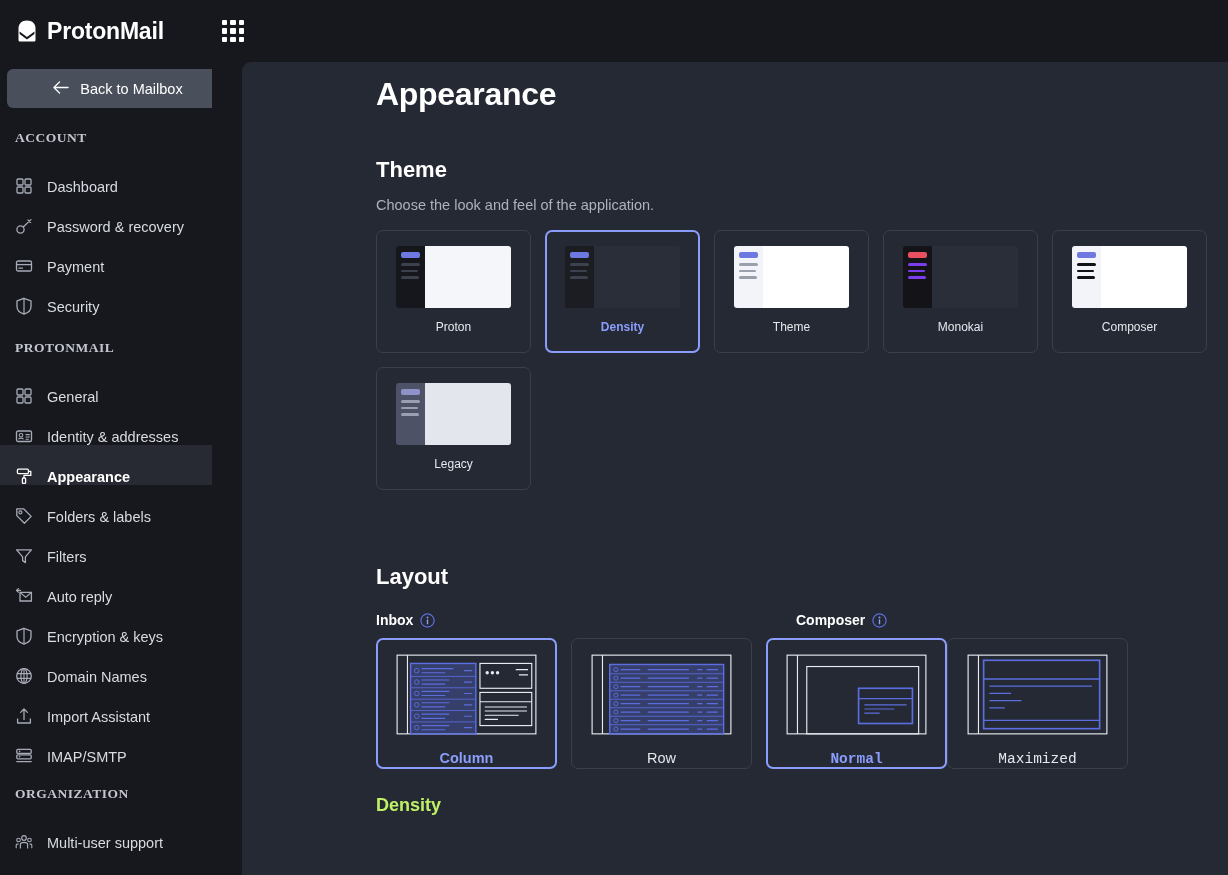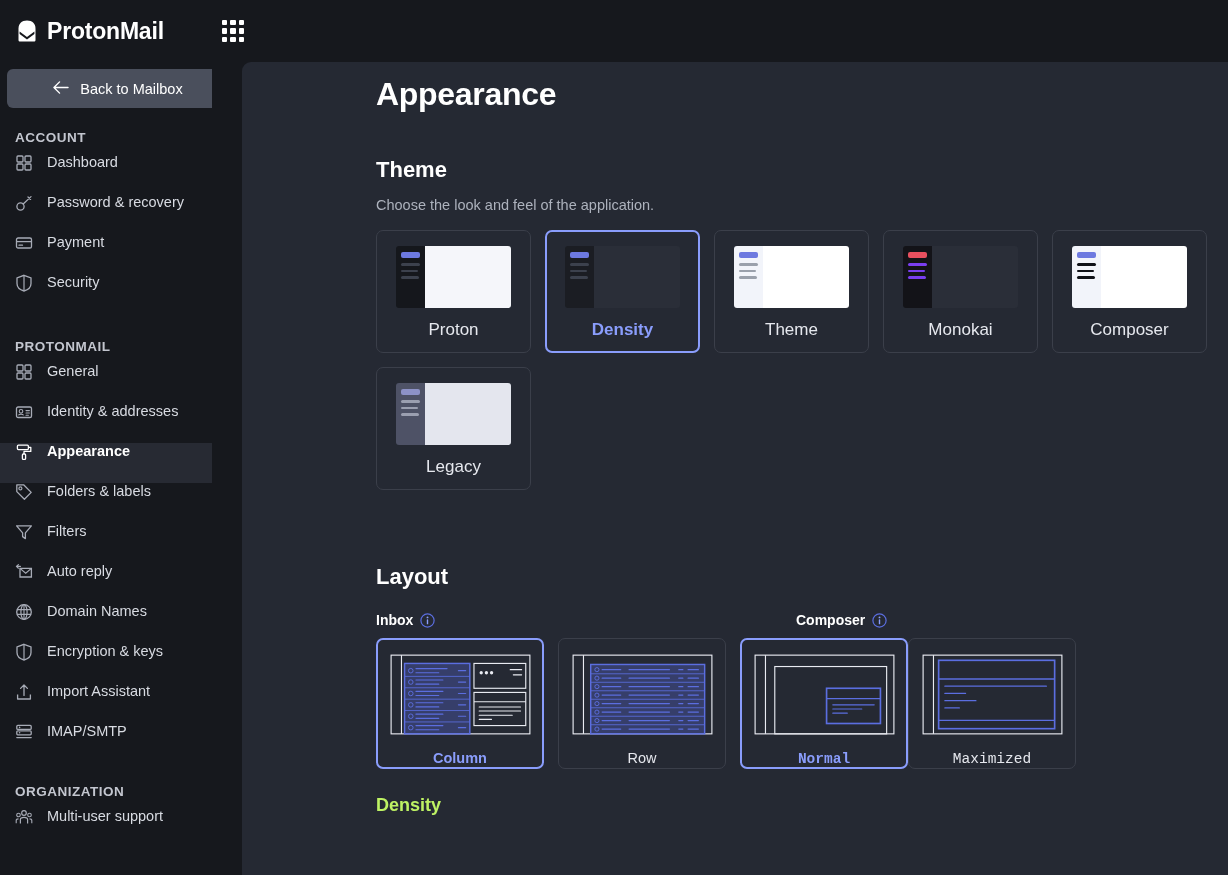--- a/index.html
+++ b/index.html
@@ -39,24 +39,24 @@
   .back-btn {
     margin: 7px 12px 0 7px;
     height: 39px; width: 221px;
     background: #4a4f5c; border: none; border-radius: 6px;
     color: #ffffff; font-size: 14.5px; font-family: "Liberation Sans", sans-serif;
     display: flex; align-items: center; justify-content: center; gap: 11px;
     cursor: pointer;
   }
   .sec-title {
     color: #c3c6cf; font-size: 13.5px; font-weight: bold;
-    letter-spacing: 0.5px; padding: 0 2px 0 15px;
+    letter-spacing: 0.5px; padding: 0 2px 0 15px; font-family: Liberation Serif, serif;
   }
   .nav-item {
-    display: flex; align-items: flex-start; gap: 14px;
+    display: flex; align-items: flex-end; gap: 14px;
     height: 40px; padding-left: 15px; cursor: pointer;
     color: #d8dbe2; font-size: 14.5px;
   }
   .nav-item.active { background: #272a33; color: #ffffff; font-weight: bold; }
   .nav-ico { width: 18px; height: 18px; flex: none; display: block; }
 
   
   .main {
     position: absolute; top: 62px; left: 242px;
     width: 986px; height: 813px;
@@ -84,34 +84,34 @@
   }
   .theme-card.selected { border: 2px solid #8a9dfc; padding-top: 14px; }
   .theme-prev {
     width: 115px; height: 62px; border-radius: 3px;
     display: flex; overflow: hidden; position: relative;
   }
   .theme-side { width: 29px; height: 100%; padding: 6px 5px 0 5px; }
   .theme-bar { height: 6px; border-radius: 2px; margin-bottom: 5px; }
   .theme-line { height: 2.5px; border-radius: 2px; margin-bottom: 4px; }
   .theme-body { flex: 1; height: 100%; }
-  .theme-label { margin-top: 12px; font-size: 17px; color: #e6e8ee; }
+  .theme-label { margin-top: 12px; font-size: 12px; color: #e6e8ee; }
   .theme-card.selected .theme-label { color: #8a9dfc; font-weight: bold; }
 
   
   .layout-wrap { margin-top: 74px; }
   .sub-row { display: flex; margin: 22px 0 0 134px; }
   .sub-label {
     color: #ffffff; font-size: 14px; font-weight: bold;
     display: flex; align-items: center; gap: 7px;
   }
   .info-ico { width: 15px; height: 15px; display: block; }
   .lay-row { display: flex; margin: 10px 0 0 134px; }
   .lay-card {
-    width: 168px; height: 131px;
+    width: 181px; height: 131px;
     background: #252933; border: 1px solid #3b3f4a; border-radius: 7px;
     display: flex; flex-direction: column; align-items: center;
     padding-top: 13px; cursor: pointer;
   }
   .lay-card.selected { border: 2px solid #8a9dfc; padding-top: 12px; }
   .lay-label { margin-top: 9px; font-size: 14.5px; color: #e6e8ee; }
   .lay-card.selected .lay-label { color: #8a9dfc; font-weight: bold; }
   .bottom-peek {
     color: #bef264; font-size: 18px; font-weight: bold;
     margin: 26px 0 0 134px;
@@ -228,32 +228,32 @@
       <div class="nav-item">
         <span class="nav-ico"><svg viewBox="0 0 18 18" width="18" height="18">
             <path d="M5 5.4 L16.4 5.4 L16.4 14 L5 14 Z" stroke="#a7abb6" stroke-width="1.3" fill="none"></path>
             <path d="M5 5.4 L10.7 10.2 L16.4 5.4" stroke="#a7abb6" stroke-width="1.2" fill="none"></path>
             <path d="M5.4 3.4 L1.6 3.4 M3.4 1.6 L1.4 3.4 L3.4 5.2" stroke="#a7abb6" stroke-width="1.2" fill="none" stroke-linecap="round" stroke-linejoin="round"></path>
           </svg></span>
         <span>Auto reply</span>
       </div>
       <div class="nav-item">
         <span class="nav-ico"><svg viewBox="0 0 18 18" width="18" height="18">
+            <path d="M9 1.3 L16 4 L16 9.6 C16 13.4 12.8 16 9 17 C5.2 16 2 13.4 2 9.6 L2 4 Z" stroke="#a7abb6" stroke-width="1.3" fill="none"></path>
+            <path d="M9 1.8 L9 16.6" stroke="#a7abb6" stroke-width="1.2"></path>
+          </svg></span>
+        <span>Encryption &amp; keys</span>
+      </div>
+      <div class="nav-item">
+        <span class="nav-ico"><svg viewBox="0 0 18 18" width="18" height="18">
             <circle cx="9" cy="9" r="7.3" stroke="#a7abb6" stroke-width="1.3" fill="none"></circle>
             <ellipse cx="9" cy="9" rx="3.1" ry="7.3" stroke="#a7abb6" stroke-width="1.2" fill="none"></ellipse>
             <path d="M1.9 6.6 L16.1 6.6 M1.9 11.4 L16.1 11.4 M9 1.7 L9 16.3" stroke="#a7abb6" stroke-width="1.1"></path>
           </svg></span>
         <span>Domain Names</span>
-      </div>
-      <div class="nav-item">
-        <span class="nav-ico"><svg viewBox="0 0 18 18" width="18" height="18">
-            <path d="M9 1.3 L16 4 L16 9.6 C16 13.4 12.8 16 9 17 C5.2 16 2 13.4 2 9.6 L2 4 Z" stroke="#a7abb6" stroke-width="1.3" fill="none"></path>
-            <path d="M9 1.8 L9 16.6" stroke="#a7abb6" stroke-width="1.2"></path>
-          </svg></span>
-        <span>Encryption &amp; keys</span>
       </div>
       <div class="nav-item">
         <span class="nav-ico"><svg viewBox="0 0 18 18" width="18" height="18">
             <path d="M2.6 11.4 L2.6 16 L15.4 16 L15.4 11.4" stroke="#a7abb6" stroke-width="1.3" fill="none" stroke-linejoin="round"></path>
             <path d="M9 12.4 L9 2.2 M5.6 5.4 L9 2 L12.4 5.4" stroke="#a7abb6" stroke-width="1.3" fill="none" stroke-linecap="round" stroke-linejoin="round"></path>
           </svg></span>
         <span>Import Assistant</span>
       </div>
       <div class="nav-item">
         <span class="nav-ico"><svg viewBox="0 0 18 18" width="18" height="18">

